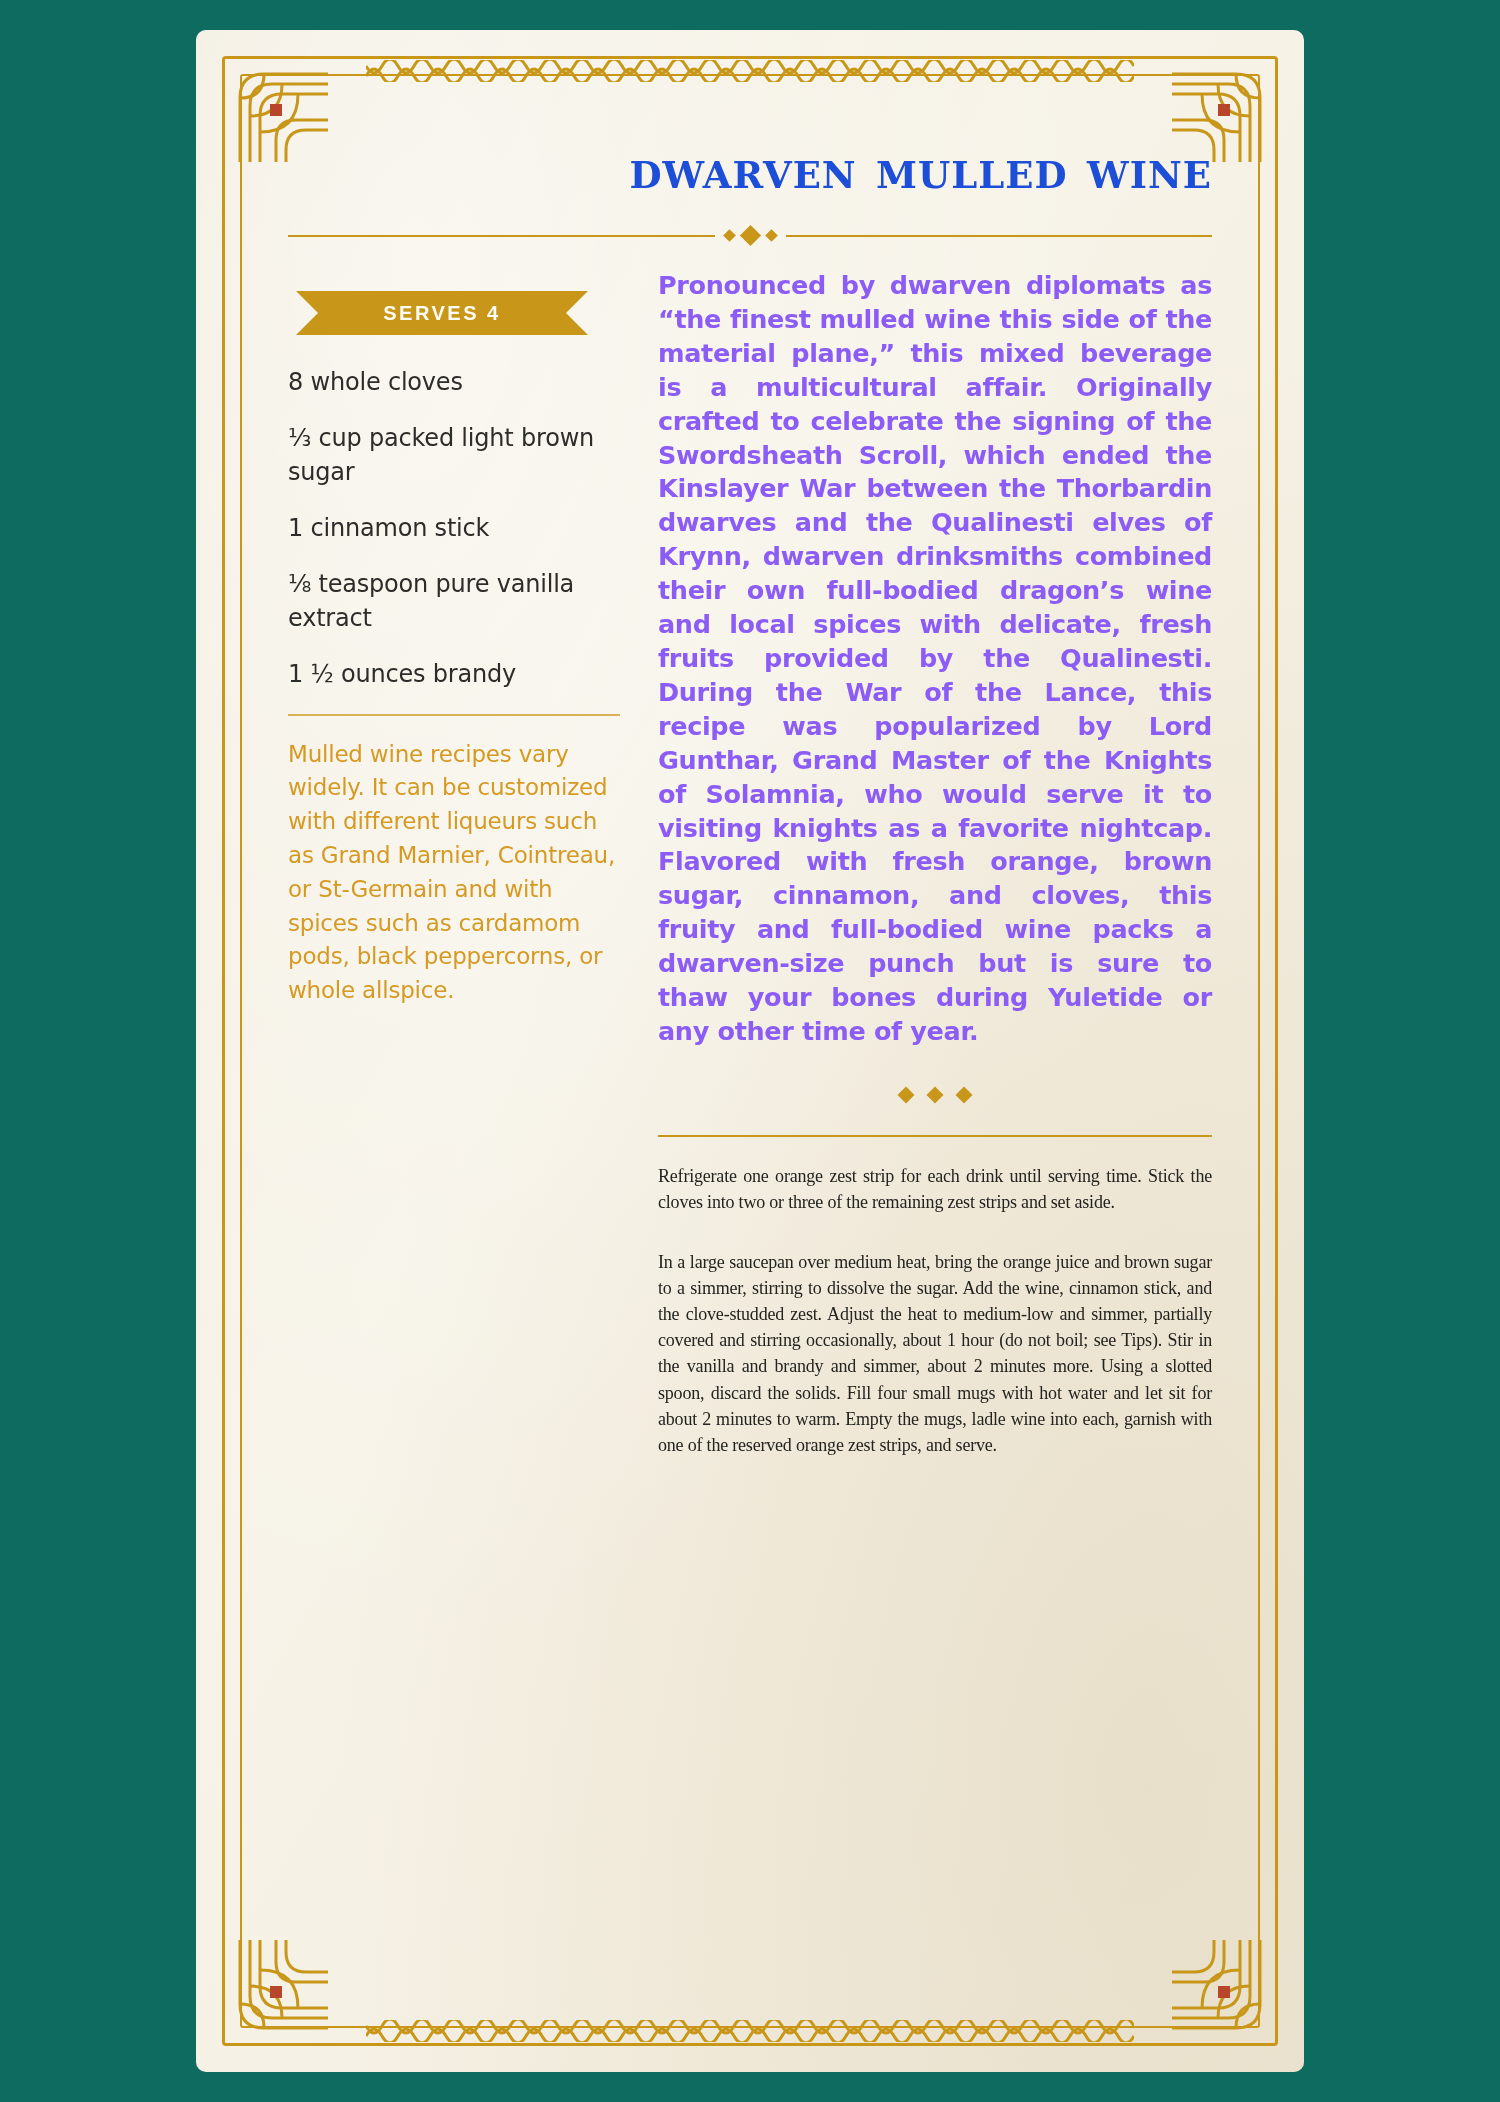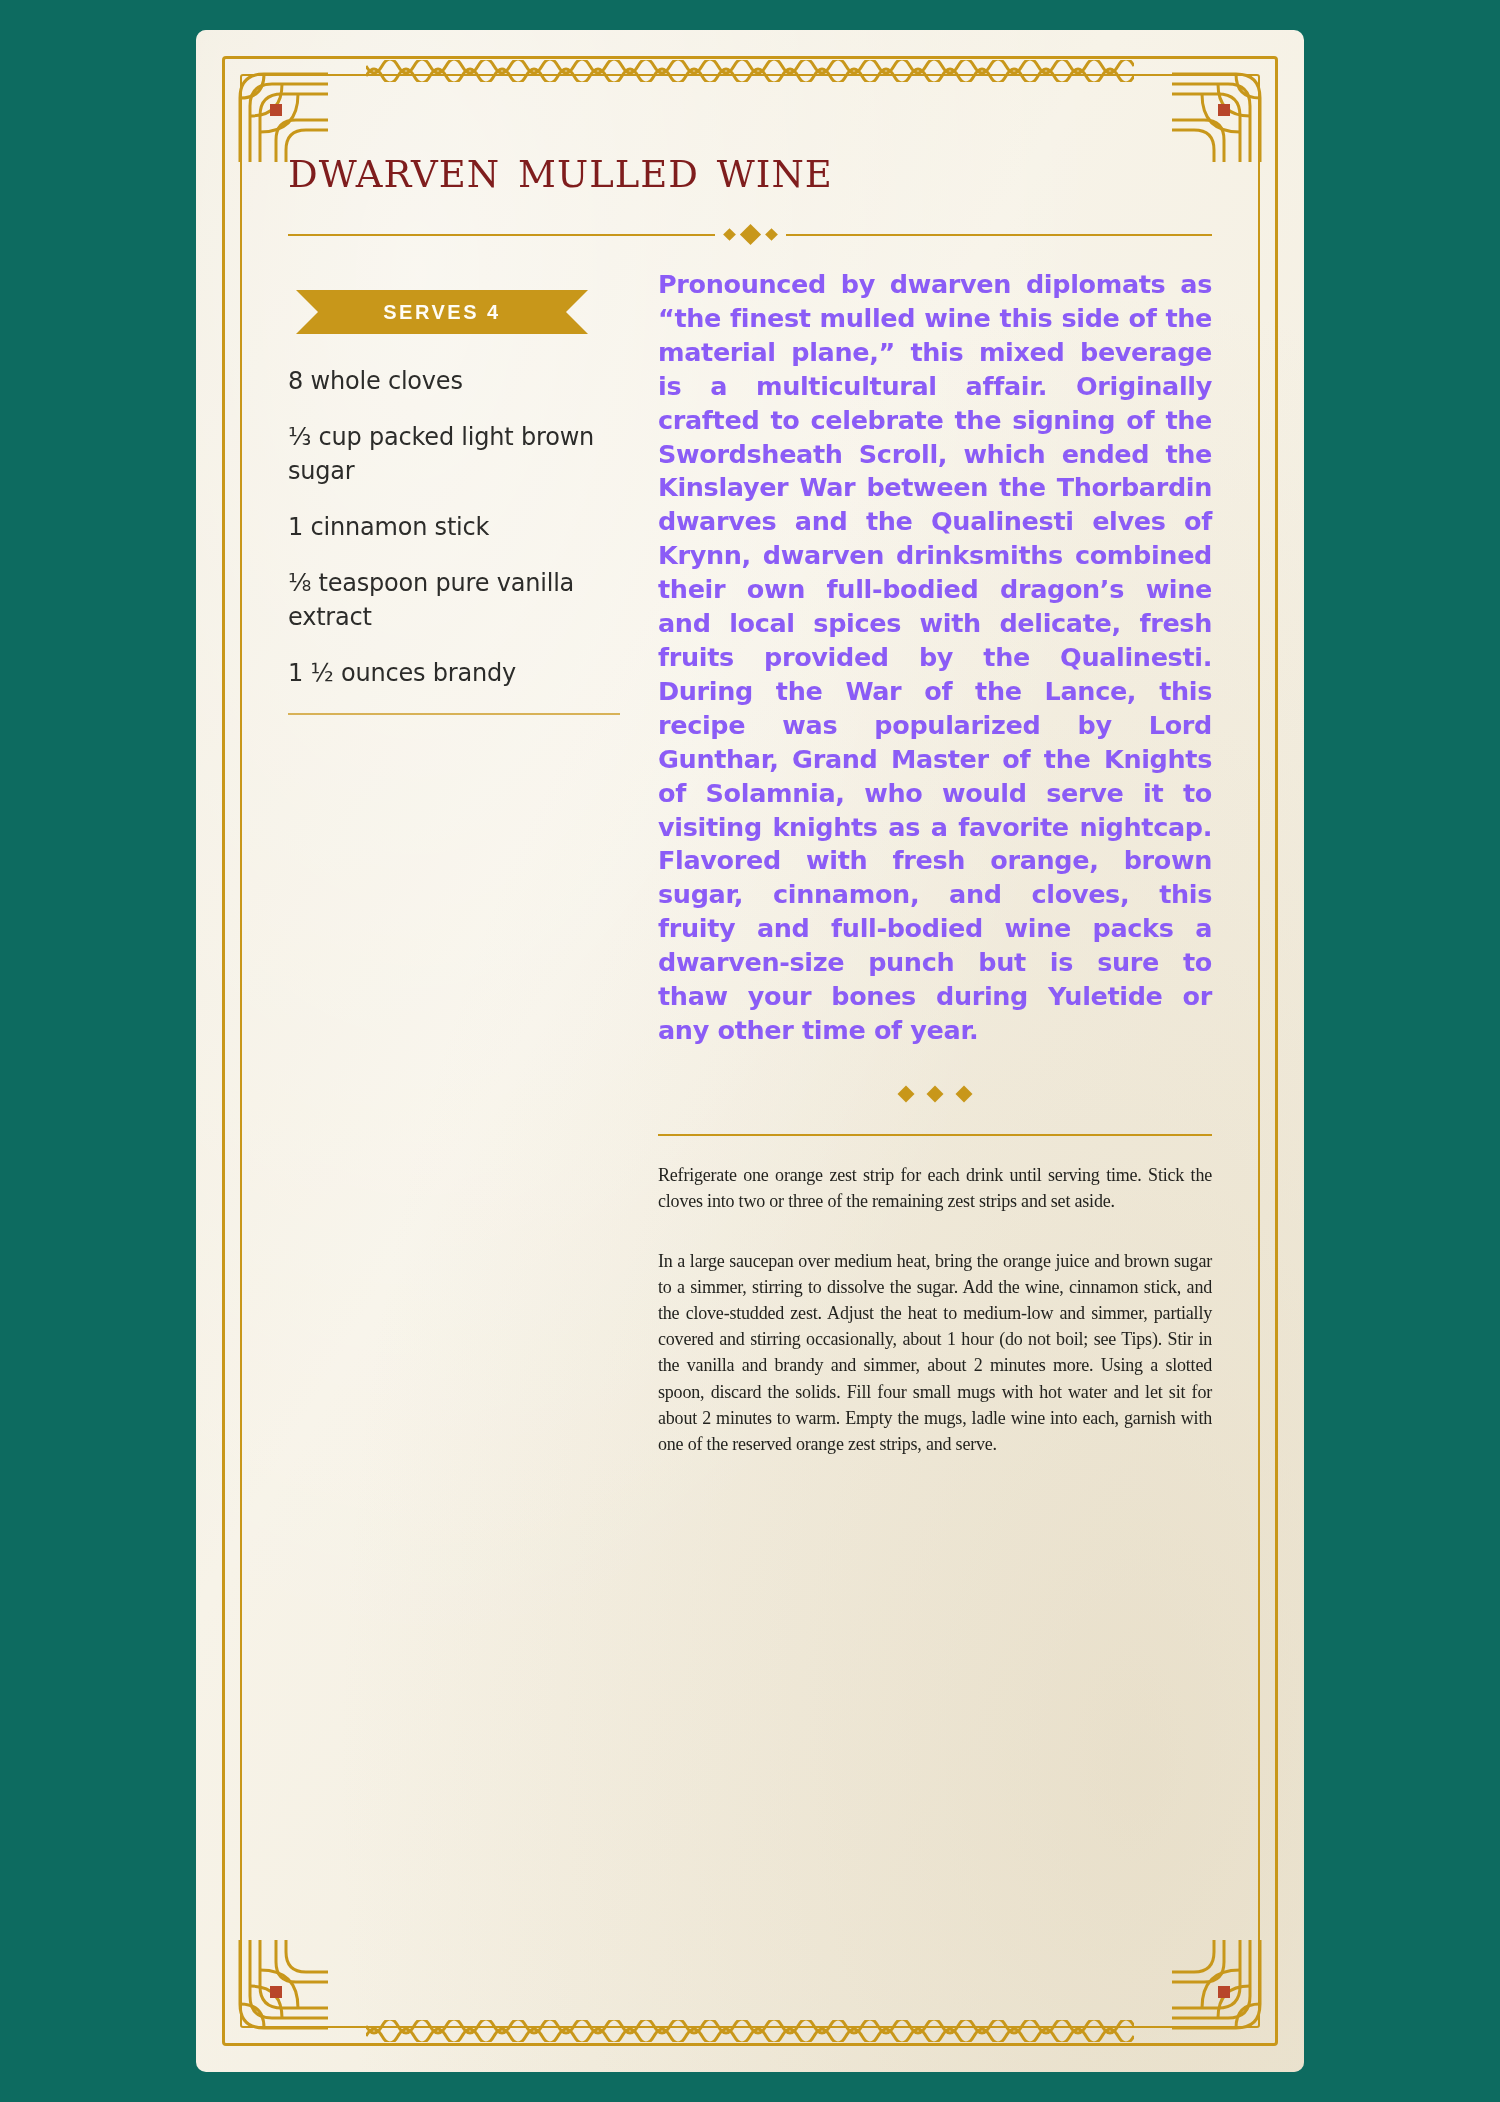--- a/index.html
+++ b/index.html
@@ -85,26 +85,26 @@
   .content {
     position: absolute;
     left: 92px;
     right: 92px;
     top: 86px;
     bottom: 96px;
   }
   .title {
     margin: 0;
     padding: 22px 0 0 0;
-    text-align: left;
+    text-align: right;
     font-family: "DejaVu Serif", serif;
-    font-weight: normal;
+    font-weight: bold;
     font-size: 53px;
     letter-spacing: 1px;
-    color: #7f1d1d;
+    color: #1d4ed8;
     font-variant: small-caps;
     text-transform: lowercase;
   }
   .title::first-letter { font-size: 53px; }
 
   .rule-row {
     display: flex;
     align-items: center;
     gap: 10px;
     margin-top: 28px;
@@ -325,20 +325,21 @@
           </div>
 
           <p class="ingredient">8 whole cloves</p>
           <p class="ingredient">⅓ cup packed light brown sugar</p>
           <p class="ingredient">1 cinnamon stick</p>
           <p class="ingredient">⅛ teaspoon pure vanilla extract</p>
           <p class="ingredient">1 ½ ounces brandy</p>
 
           <div class="tips-divider"></div>
 
+          <p class="tip">Mulled wine recipes vary widely. It can be customized with different liqueurs such as Grand Marnier, Cointreau, or St-Germain and with spices such as cardamom pods, black peppercorns, or whole allspice.</p>
         </div>
 
         <div class="col-right">
           <p class="headnote">Pronounced by dwarven diplomats as “the finest mulled wine this side of the material plane,” this mixed beverage is a multicultural affair. Originally crafted to celebrate the signing of the Swordsheath Scroll, which ended the Kinslayer War between the Thorbardin dwarves and the Qualinesti elves of Krynn, dwarven drinksmiths combined their own full-bodied dragon’s wine and local spices with delicate, fresh fruits provided by the Qualinesti. During the War of the Lance, this recipe was popularized by Lord Gunthar, Grand Master of the Knights of Solamnia, who would serve it to visiting knights as a favorite nightcap. Flavored with fresh orange, brown sugar, cinnamon, and cloves, this fruity and full-bodied wine packs a dwarven-size punch but is sure to thaw your bones during Yuletide or any other time of year.</p>
 
           <div class="tri-diamonds">
             <span class="dmd"></span>
             <span class="dmd"></span>
             <span class="dmd"></span>
           </div>

